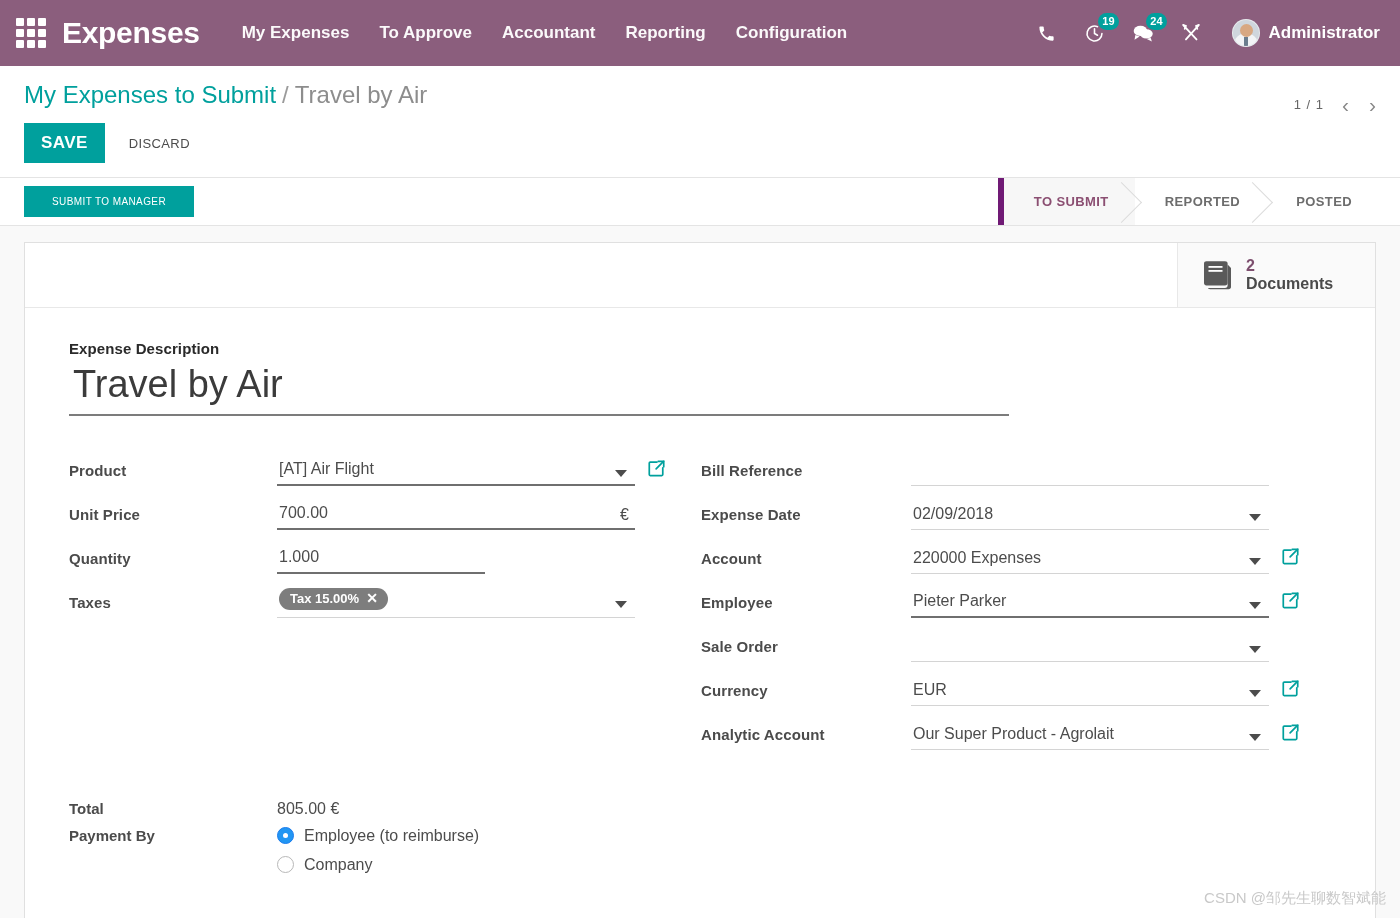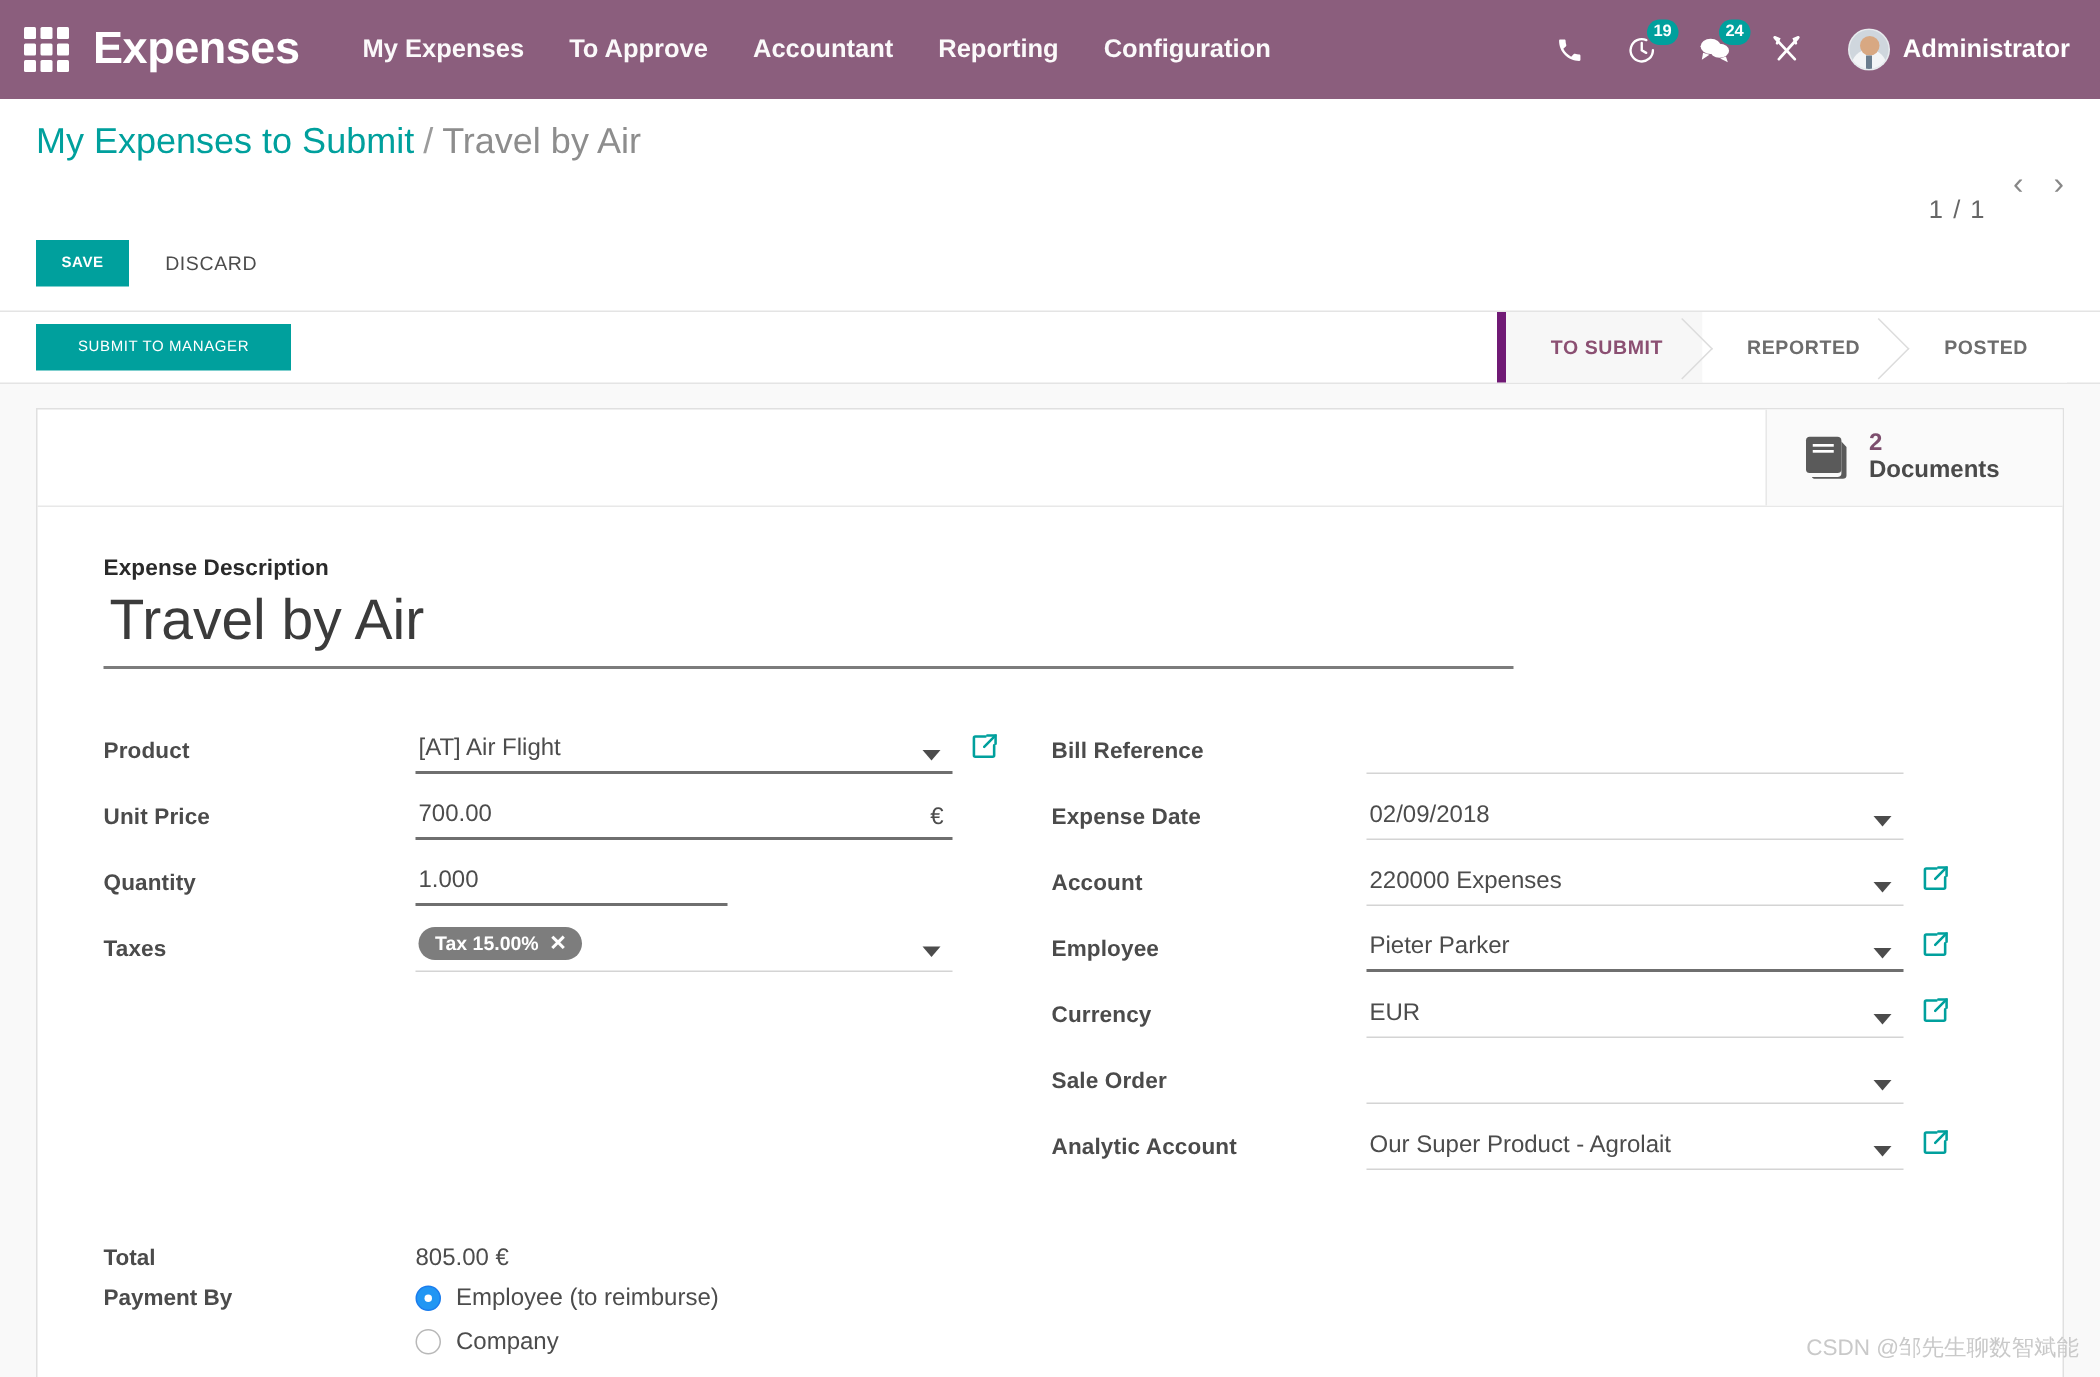--- a/index.html
+++ b/index.html
@@ -65,27 +65,27 @@
   .username { color:#fff; font-size:17px; font-weight:bold; white-space:nowrap; }
 
   
   .control-panel { background:#ffffff; border-bottom:1px solid #e4e4e4; padding:0 0 0 0; }
   .cp-row1 { display:flex; align-items:flex-start; padding:14px 22px 0 24px; }
   .breadcrumb { font-size:24px; line-height:30px; }
   .bc-main { color:#00a09d; cursor:pointer; }
   .bc-sep { color:#9b9b9b; margin:0 6px; }
   .bc-current { color:#8d8d8d; }
   .pager { margin-left:auto; display:flex; align-items:center; gap:16px; padding-top:14px; }
-  .pager-count { font-size:17px; color:#666; letter-spacing:1px;margin-top:36px; }
+  .pager-count { font-size:13px; color:#666; letter-spacing:1px; }
   .pager-btn { color:#888; font-size:21px; cursor:pointer; line-height:1; padding:0 2px; }
 
   .cp-row2 { display:flex; align-items:center; padding:8px 22px 14px 24px; }
   .btn-save {
     background:#00a09d; color:#fff; border:none;
-    font-size:10px; font-weight:bold; letter-spacing:.4px;
+    font-size:17px; font-weight:bold; letter-spacing:.4px;
     padding:10px 17px; cursor:pointer; font-family:inherit;
   }
   .btn-discard {
     background:transparent; border:none; color:#4c4c4c;
     font-size:13px; font-weight:normal; letter-spacing:.4px;
     padding:10px 14px; margin-left:10px; cursor:pointer; font-family:inherit;
   }
 
   
   .actionbar {
@@ -413,40 +413,40 @@
           <span class="ext-link">
             <svg width="19" height="19" viewBox="0 0 20 20" fill="none" stroke="#00a09d" stroke-width="1.8" stroke-linecap="round">
               <path d="M10.5 3.2 H3.4 C2.8 3.2 2.4 3.7 2.4 4.2 V16.4 C2.4 17 2.8 17.4 3.4 17.4 H15.6 C16.2 17.4 16.6 17 16.6 16.4 V9.4"></path>
               <path d="M11.8 2.4 H17.6 V8.2"></path>
               <path d="M17.4 2.6 L9.6 10.4"></path>
             </svg>
           </span>
         </div>
 
         <div class="frow">
+          <div class="flabel">Sale Order</div>
+          <div class="fctrl">
+            <input class="fval underline-light" style="width: 358px;" value="">
+            <span class="caret"></span>
+          </div>
+        </div>
+
+        <div class="frow">
           <div class="flabel">Currency</div>
           <div class="fctrl">
             <input class="fval underline-light" style="width: 358px;" value="EUR">
             <span class="caret"></span>
           </div>
           <span class="ext-link">
             <svg width="19" height="19" viewBox="0 0 20 20" fill="none" stroke="#00a09d" stroke-width="1.8" stroke-linecap="round">
               <path d="M10.5 3.2 H3.4 C2.8 3.2 2.4 3.7 2.4 4.2 V16.4 C2.4 17 2.8 17.4 3.4 17.4 H15.6 C16.2 17.4 16.6 17 16.6 16.4 V9.4"></path>
               <path d="M11.8 2.4 H17.6 V8.2"></path>
               <path d="M17.4 2.6 L9.6 10.4"></path>
             </svg>
           </span>
-        </div>
-
-        <div class="frow">
-          <div class="flabel">Sale Order</div>
-          <div class="fctrl">
-            <input class="fval underline-light" style="width: 358px;" value="">
-            <span class="caret"></span>
-          </div>
         </div>
 
         <div class="frow">
           <div class="flabel">Analytic Account</div>
           <div class="fctrl">
             <input class="fval underline-light" style="width: 358px;" value="Our Super Product - Agrolait">
             <span class="caret"></span>
           </div>
           <span class="ext-link">
             <svg width="19" height="19" viewBox="0 0 20 20" fill="none" stroke="#00a09d" stroke-width="1.8" stroke-linecap="round">

